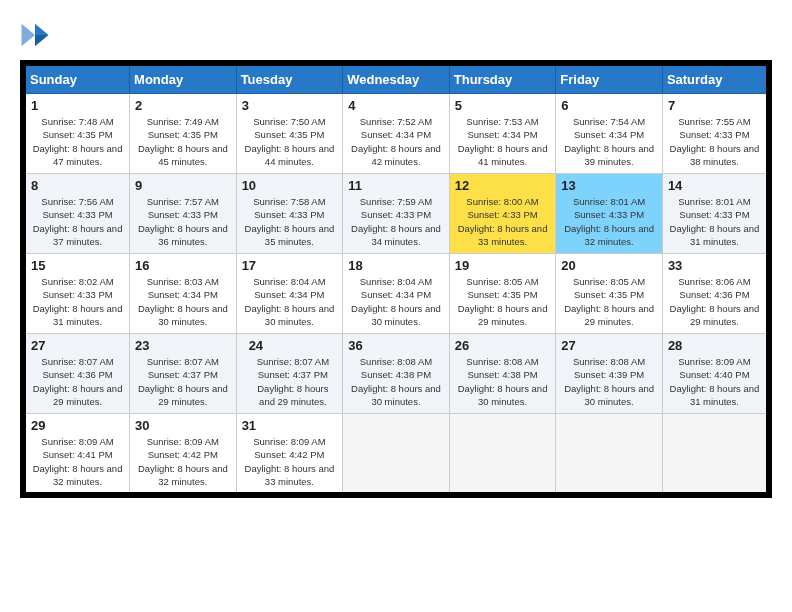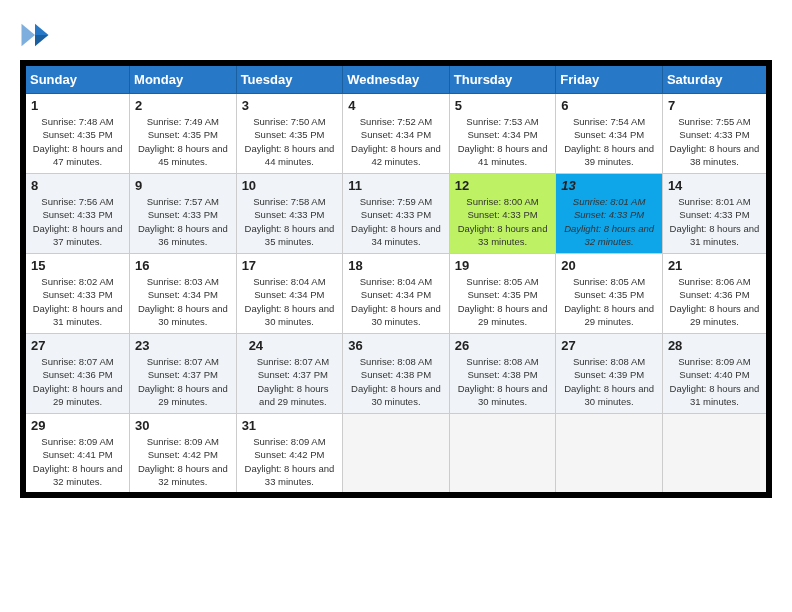--- a/index.html
+++ b/index.html
@@ -207,29 +207,29 @@
         </div>
         </td>
         <td style="background: rgb(240, 244, 248);">
           <span class="day-number">11</span>
         <div class="day-info">
           Sunrise: 7:59 AM<br>
           Sunset: 4:33 PM<br>
           Daylight: 8 hours and 34 minutes.
         </div>
         </td>
-        <td style="background: #bef264; margin-top: 20px;">
+        <td style="background: #fde047; margin-top: 20px;">
           <span class="day-number">12</span>
         <div class="day-info">
           Sunrise: 8:00 AM<br>
           Sunset: 4:33 PM<br>
           Daylight: 8 hours and 33 minutes.
         </div>
         </td>
-        <td style="background: #0ea5e9; font-style: italic;">
+        <td style="background: #7dd3fc;">
           <span class="day-number">13</span>
         <div class="day-info">
           Sunrise: 8:01 AM<br>
           Sunset: 4:33 PM<br>
           Daylight: 8 hours and 32 minutes.
         </div>
         </td>
         <td style="background: rgb(240, 244, 248);">
           <span class="day-number">14</span>
         <div class="day-info">
@@ -282,21 +282,21 @@
         </td>
         <td>
           <span class="day-number">20</span>
         <div class="day-info">
           Sunrise: 8:05 AM<br>
           Sunset: 4:35 PM<br>
           Daylight: 8 hours and 29 minutes.
         </div>
         </td>
         <td>
-          <span class="day-number">21</span>
+          <span class="day-number">33</span>
         <div class="day-info">
           Sunrise: 8:06 AM<br>
           Sunset: 4:36 PM<br>
           Daylight: 8 hours and 29 minutes.
         </div>
         </td>
       </tr>
       <tr>
         <td style="background: rgb(240, 244, 248);">
           <span class="day-number">27</span>

